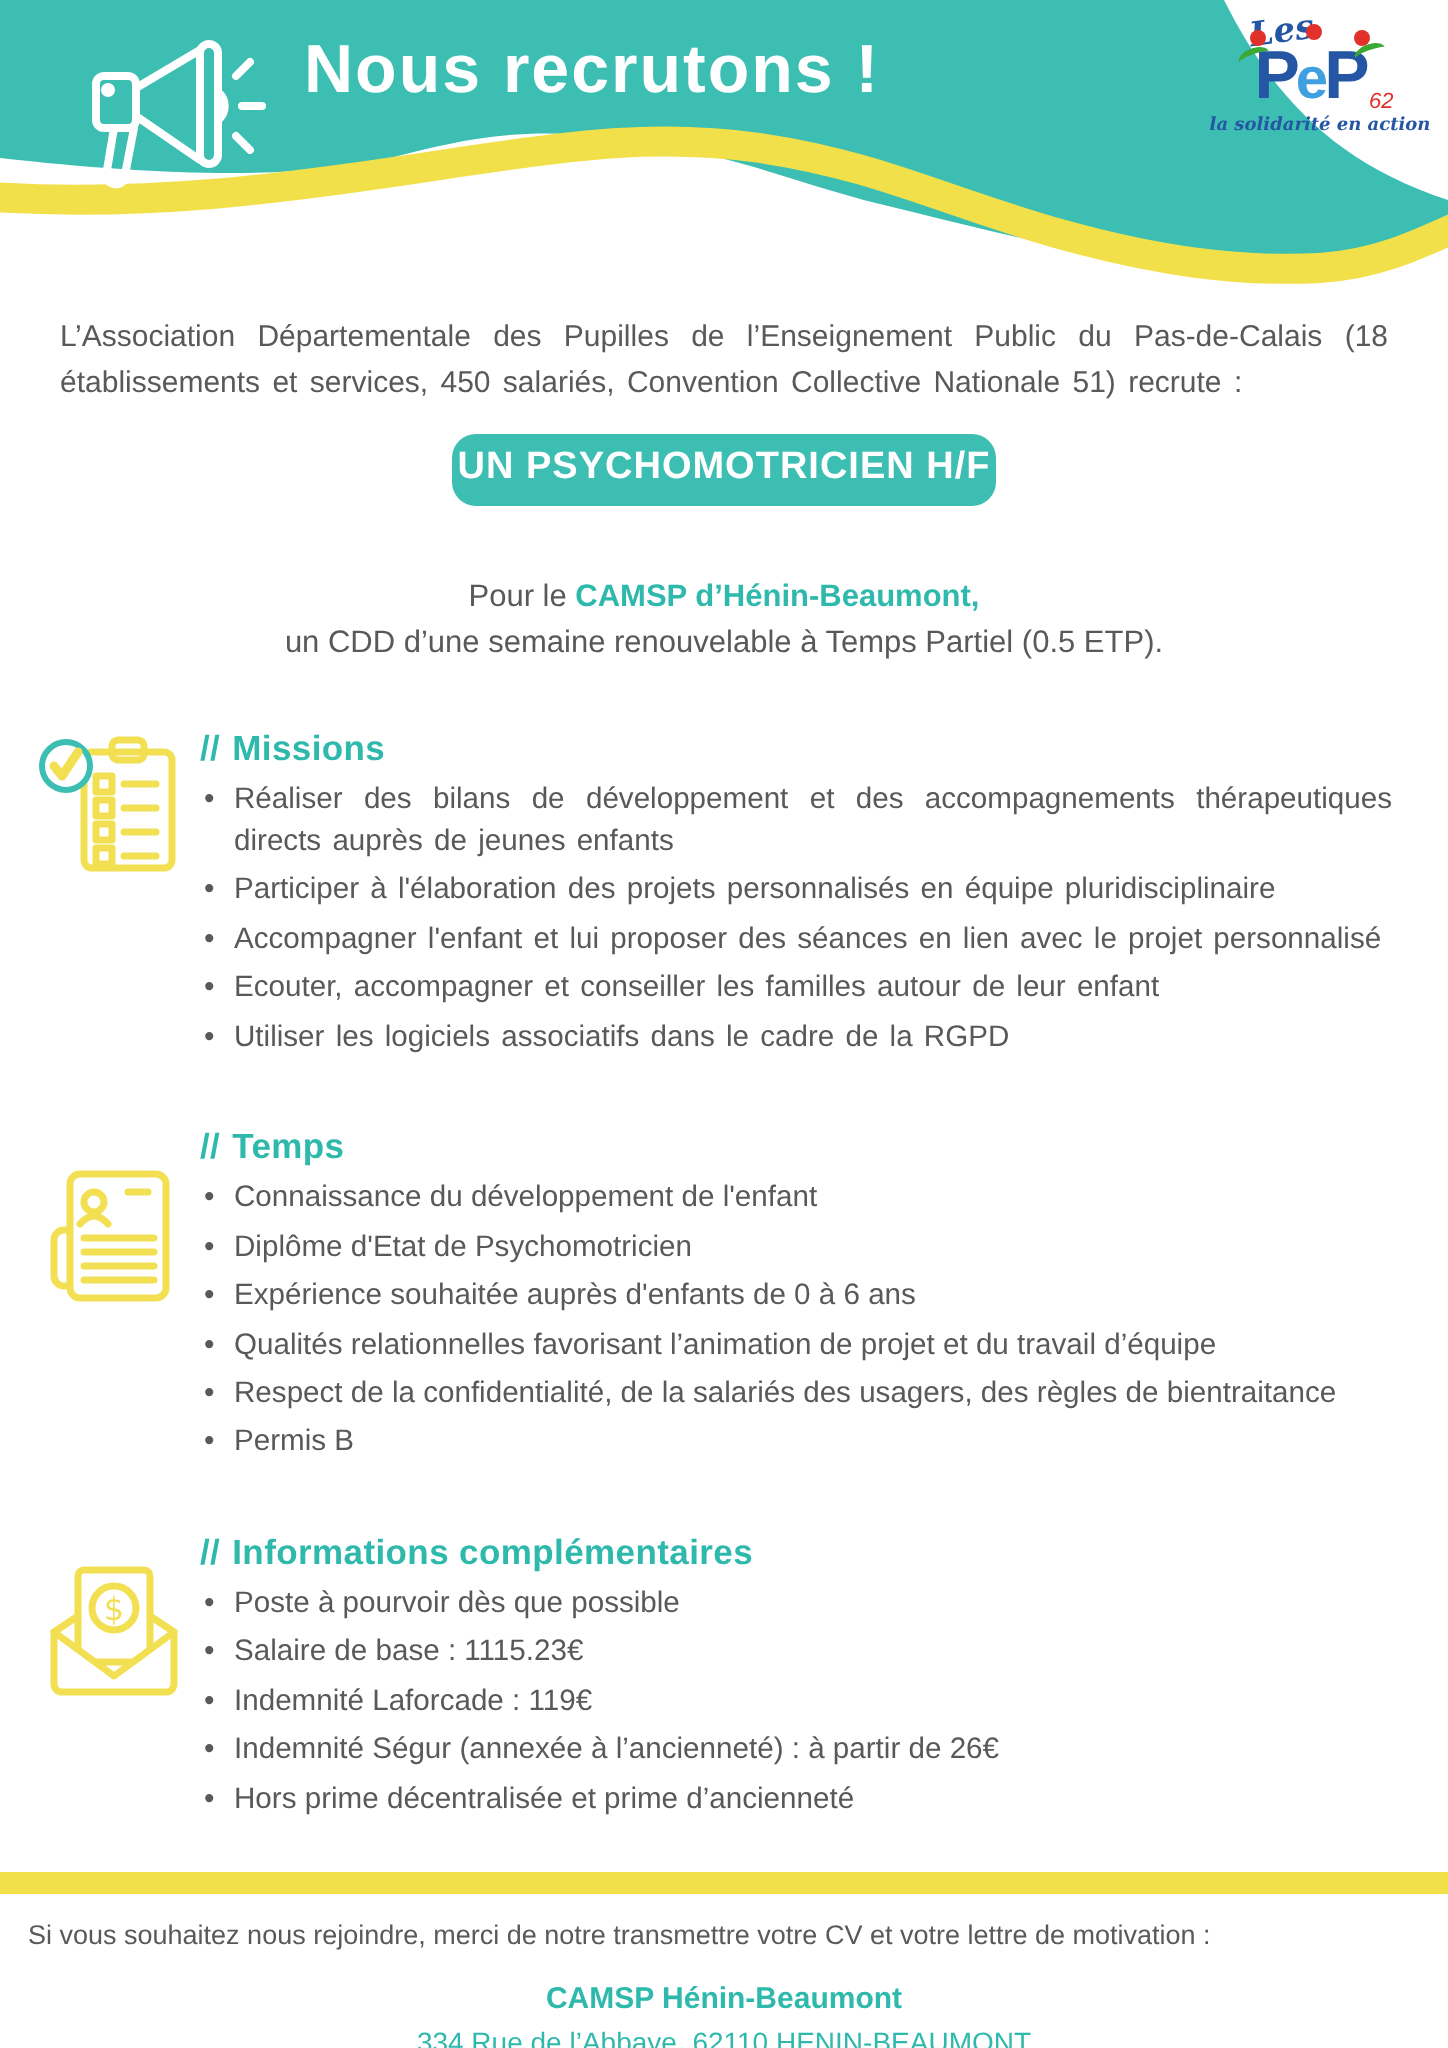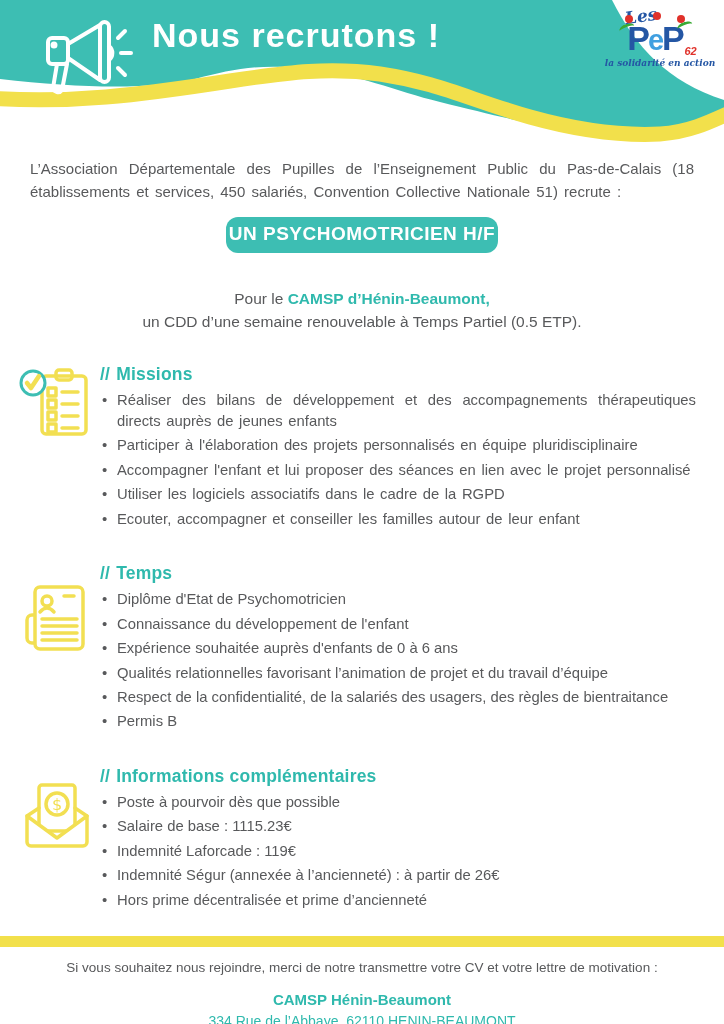--- a/index.html
+++ b/index.html
@@ -45,21 +45,21 @@
   .logo-dot{position:absolute;width:8px;height:8px;border-radius:50%;background:var(--logo-red);}
   .d1{left:-2px;top:-4px;} .d2{left:26px;top:-7px;} .d3{right:8px;top:-4px;}
   .swoosh{
     position:absolute;width:16px;height:9px;
     border-top:3px solid var(--logo-green);border-radius:50%;
   }
   .s1{left:-8px;top:5px;transform:rotate(-20deg);}
   .s2{right:0px;top:3px;transform:rotate(-20deg);}
   .logo-num{
     position:absolute;right:-4px;bottom:-2px;
-    font-size:11px;font-style:italic;font-weight:bold;color:var(--logo-red);letter-spacing:0;
+    font-size:11px;font-style:italic;font-weight:normal;color:var(--logo-red);letter-spacing:0;
   }
   .logo-tagline{
     font-family:"DejaVu Serif","Liberation Serif",serif;
     font-size:9px;font-style:italic;font-weight:bold;color:var(--logo-blue);
     white-space:nowrap;margin-top:3px;
   }
   
   .intro-par{
     margin:8px 30px 12px;font-size:15px;line-height:1.5;
     text-align:justify;word-spacing:2px;
@@ -89,21 +89,21 @@
     line-height:1.45;margin-bottom:3px;
   }
   ul.bullets li::before{
     content:"\2022";position:absolute;left:2px;top:-1px;
     color:var(--txt);font-size:15px;
   }
   .justify li{text-align:justify;word-spacing:1.5px;}
   
   .divider{width:724px;height:11px;background:var(--yellow);margin-top:22px;}
   .footer-note{
-    text-align:center;font-size:13.5px;margin-top:13px;
+    text-align:left;font-size:13.5px;margin-top:13px;
     padding:0 14px;white-space:nowrap;
   }
   .footer-org{text-align:center;margin-top:14px;line-height:1.45;}
   .org-name{color:var(--teal-text);font-weight:bold;font-size:15px;}
   .org-line{color:var(--teal-text);font-size:14px;}
 </style>
 </head>
 <body>
 
 <div class="header">
@@ -189,22 +189,22 @@
       <circle cx="15" cy="19" r="12" fill="#ffffff" stroke="#3DBEB3" stroke-width="3"></circle>
       <path d="M9,19 L13,24 L21,12" fill="none" stroke="#F2DF52" stroke-width="4.5" stroke-linecap="round" stroke-linejoin="round"></path>
     </svg>
   </div>
   <div class="section-body">
     <div class="section-heading"><span class="slashes">//</span><span>Missions</span></div>
     <ul class="bullets justify">
         <li>Réaliser des bilans de développement et des accompagnements thérapeutiques directs auprès de jeunes enfants</li>
         <li>Participer à l'élaboration des projets personnalisés en équipe pluridisciplinaire</li>
         <li>Accompagner l'enfant et lui proposer des séances en lien avec le projet personnalisé</li>
+        <li>Ecouter, accompagner et conseiller les familles autour de leur enfant</li>
         <li>Utiliser les logiciels associatifs dans le cadre de la RGPD</li>
-        <li>Ecouter, accompagner et conseiller les familles autour de leur enfant</li>
       </ul>
   </div>
 </div>
 
 <div class="section section-profil">
   <div class="icon-col">
     <svg width="78" height="78" viewBox="0 0 78 78">
       <g fill="none" stroke="#F2DF52" stroke-width="3.5" stroke-linejoin="round" stroke-linecap="round">
         <rect x="9" y="34" width="14" height="28" rx="5"></rect>
         <rect x="17" y="6" width="48" height="62" rx="5" fill="#ffffff"></rect>
@@ -214,22 +214,22 @@
         <path d="M24,38 H59"></path>
         <path d="M24,45 H59"></path>
         <path d="M24,52 H59"></path>
         <path d="M24,59 H59"></path>
       </g>
     </svg>
   </div>
   <div class="section-body">
     <div class="section-heading"><span class="slashes">//</span><span>Temps</span></div>
     <ul class="bullets">
+        <li>Connaissance du développement de l'enfant</li>
         <li>Diplôme d'Etat de Psychomotricien</li>
-        <li>Connaissance du développement de l'enfant</li>
         <li>Expérience souhaitée auprès d'enfants de 0 à 6 ans</li>
         <li>Qualités relationnelles favorisant l’animation de projet et du travail d’équipe</li>
         <li>Respect de la confidentialité, de la salariés des usagers, des règles de bientraitance</li>
         <li>Permis B</li>
       </ul>
   </div>
 </div>
 
 <div class="section section-infos">
   <div class="icon-col">

